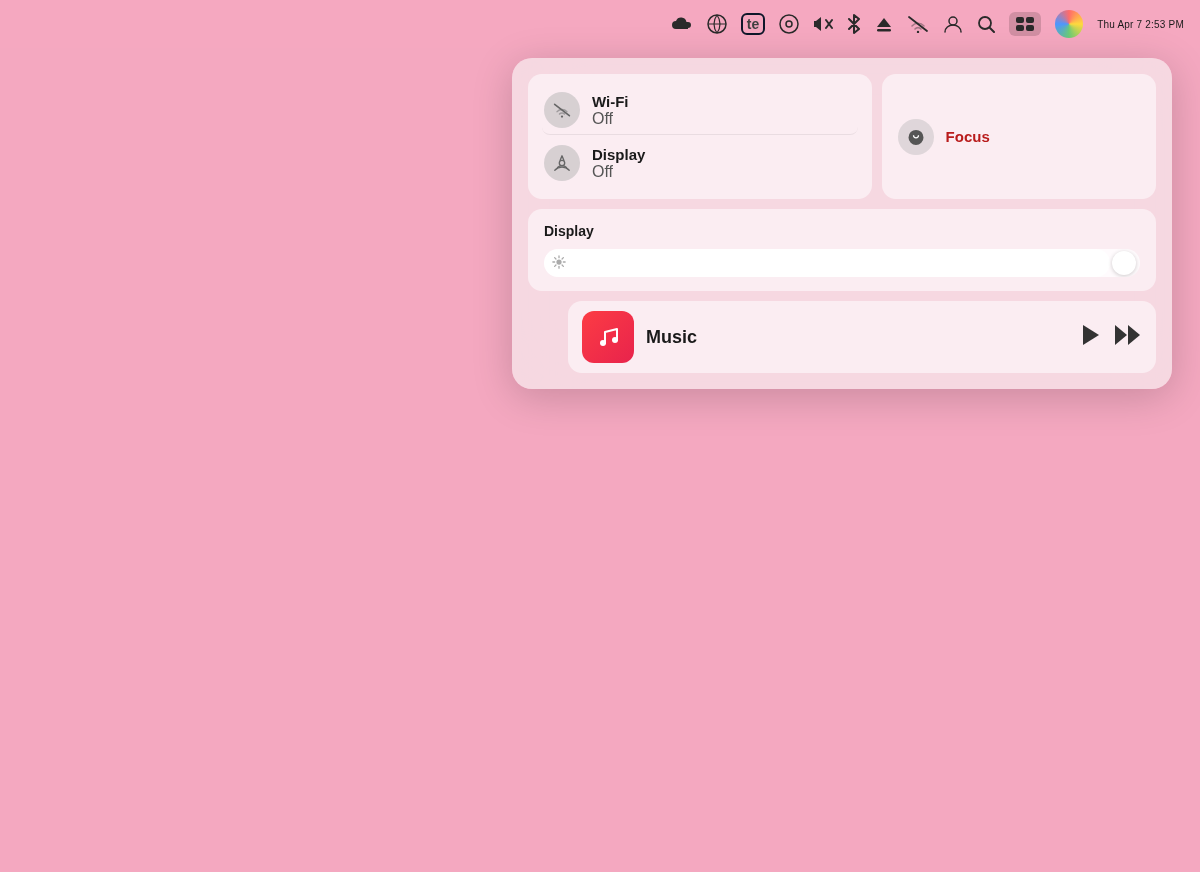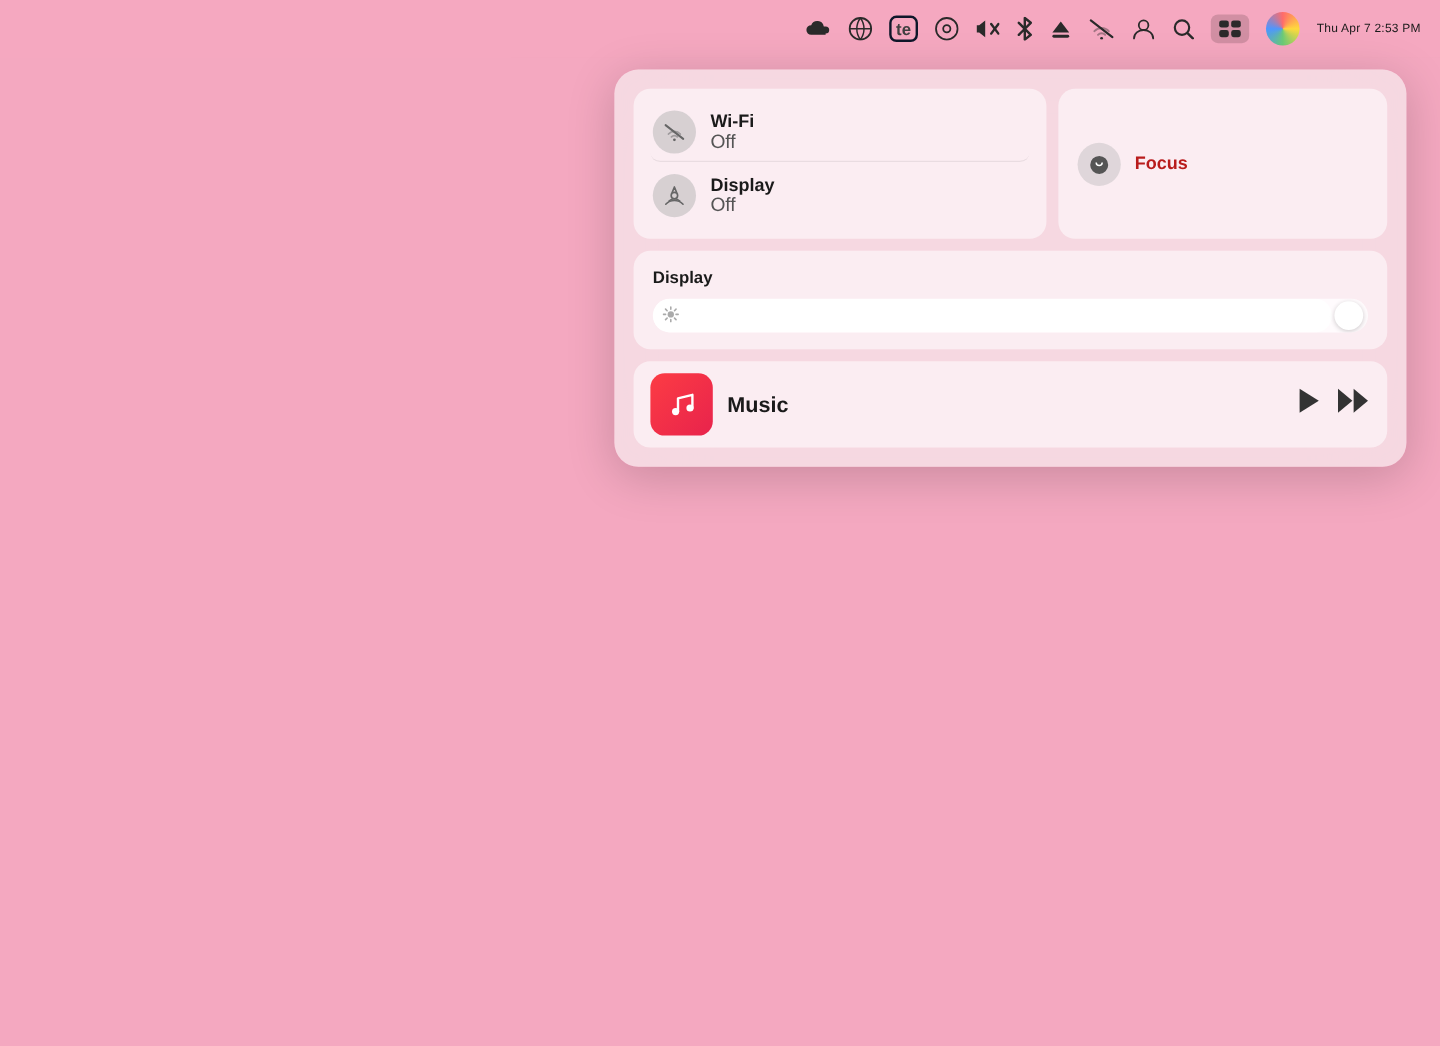--- a/index.html
+++ b/index.html
@@ -283,20 +283,21 @@
     }
 
     
     .music-tile {
       background: rgba(255,255,255,0.55);
       border-radius: 14px;
       padding: 10px 14px;
       display: flex;
       align-items: center;
       gap: 12px;
+      margin-left: 40px;
     }
 
     .music-app-icon {
       width: 52px;
       height: 52px;
       border-radius: 12px;
       background: linear-gradient(135deg, #fc3c44, #e8234c);
       display: flex;
       align-items: center;
       justify-content: center;

